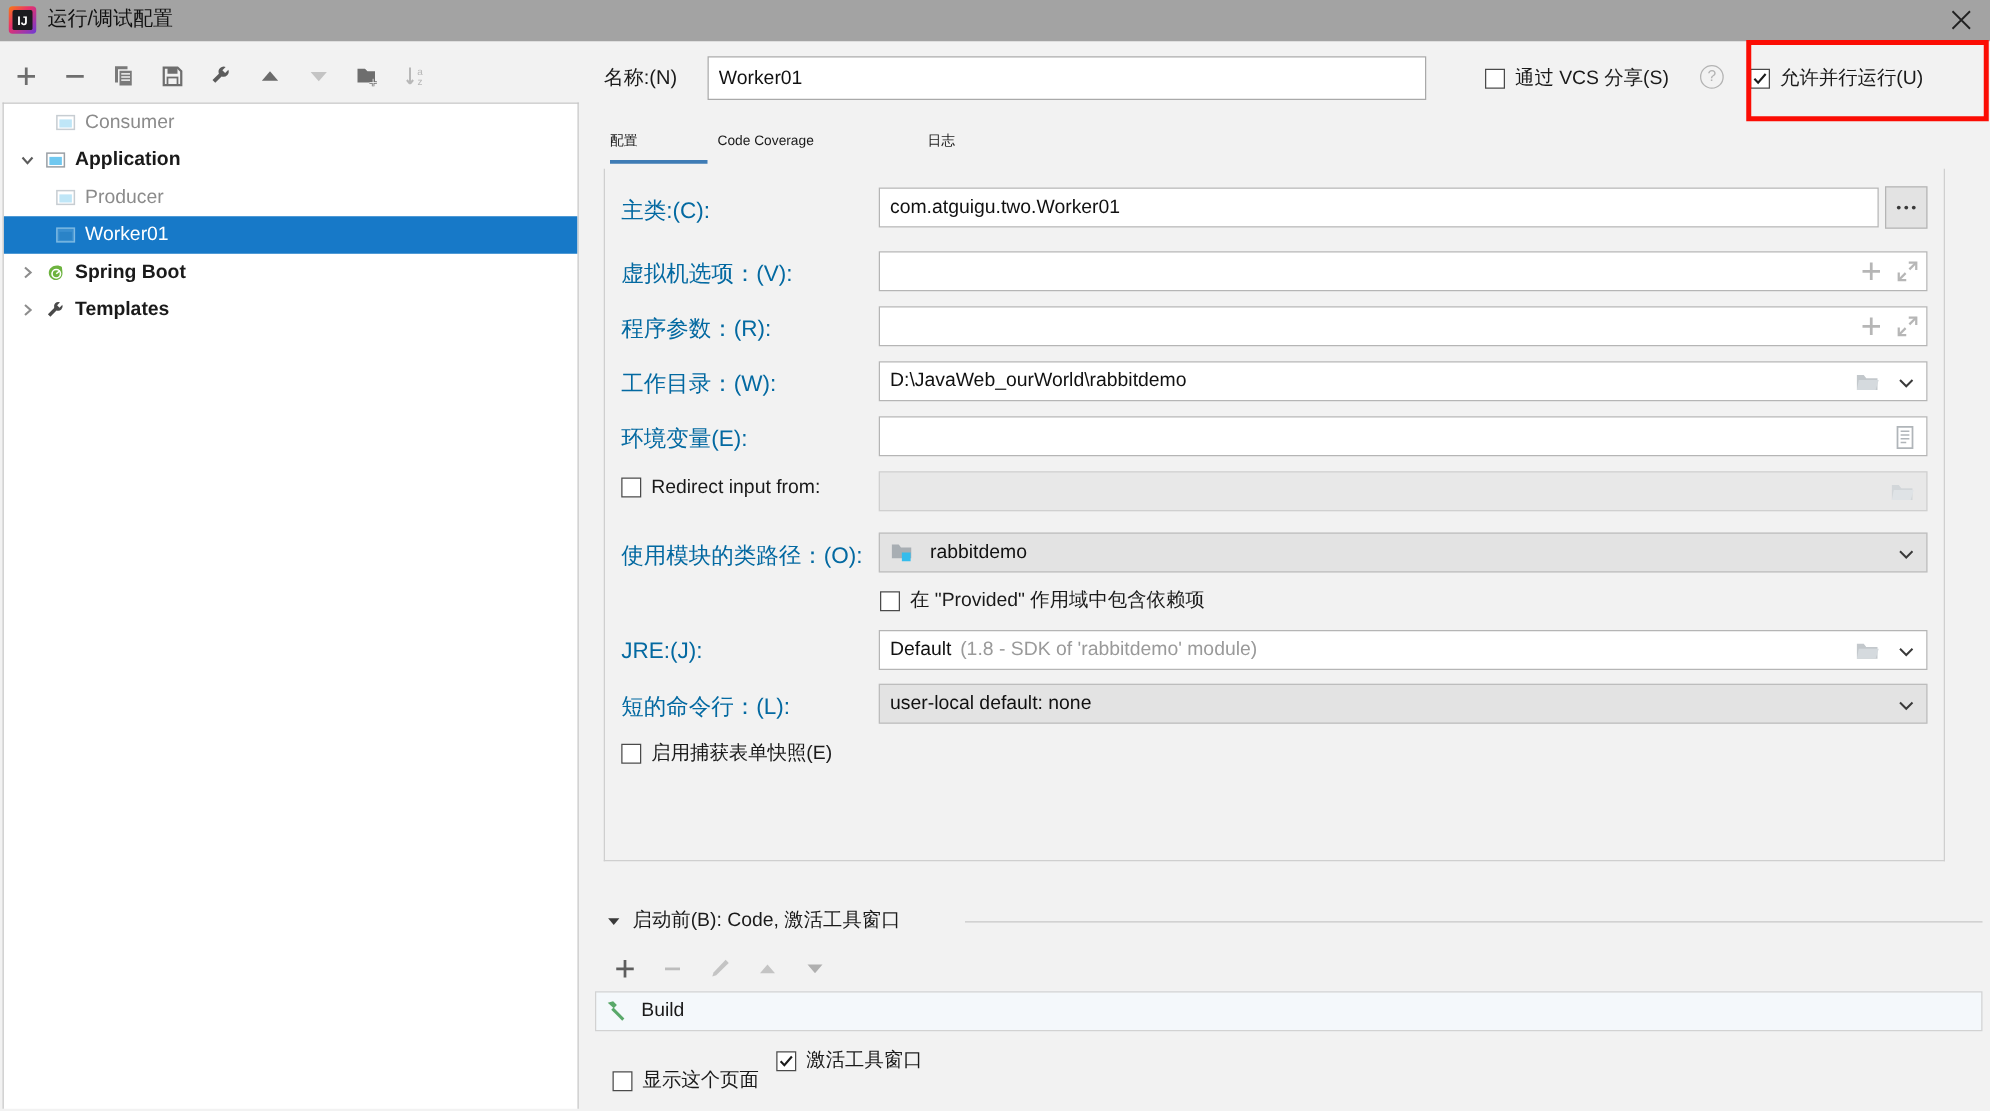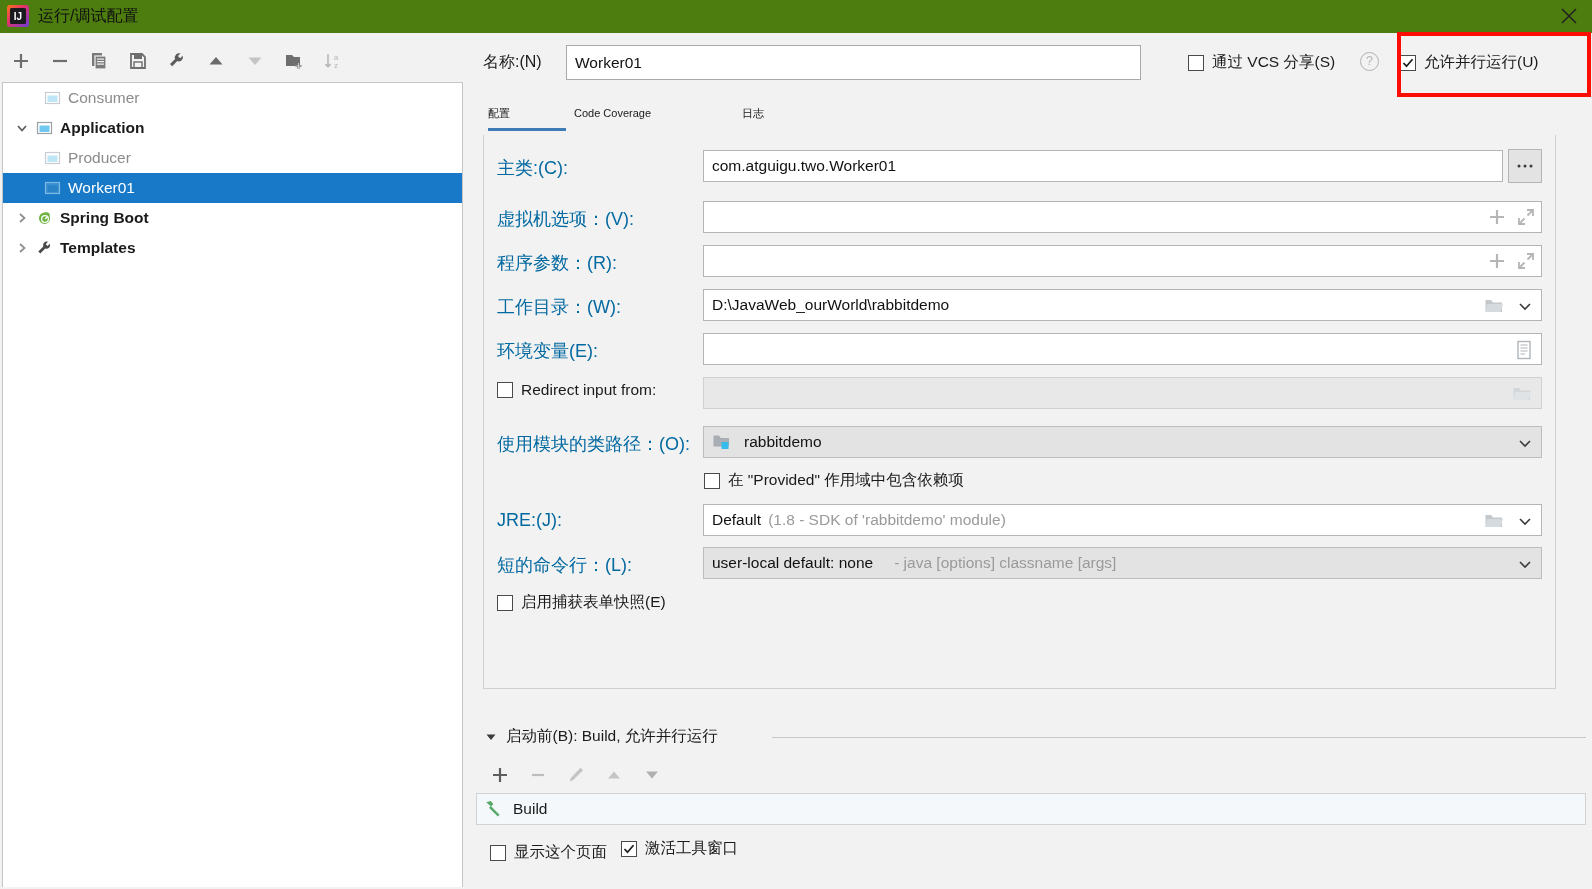--- a/index.html
+++ b/index.html
@@ -10,21 +10,21 @@
     background: #f2f2f2;
     font-family: "Liberation Sans", "DejaVu Sans", sans-serif;
     font-size: 15px;
     color: #1a1a1a;
   }
   #app { position: relative; width: 1592px; height: 889px; background: #f2f2f2; }
 
   
   .titlebar {
     position: absolute; left: 0; top: 0; width: 1592px; height: 33px;
-    background: #4d7c0f;
+    background: #a3a3a3;
   }
   .title-icon {
     position: absolute; left: 6px; top: 4px; width: 24px; height: 24px;
   }
   .title-text {
     position: absolute; left: 38px; top: 4px;
     font-size: 16px; color: #111; line-height: 24px;
     white-space: nowrap;
   }
   .close-btn {
@@ -461,42 +461,41 @@
         <path d="M3 7 H19 L16.5 15 H1.5 Z" fill="#d5dade"></path>
       </svg>
   </div>
   <div class="fld-btn" style="left:1512px; top:507px; width:26px; height:28px;">
     <svg width="16" height="16" viewBox="0 0 16 16">
         <path d="M3 6 L8 11 L13 6" stroke="#3a3a3a" stroke-width="1.6" fill="none"></path>
       </svg>
   </div>
 
   <div class="fld-label" style="left:497px; top:553px;">短的命令行：(L):</div>
-  <div class="inp combo inp-text" style="left:703px; top:547px; width:839px; display:flex; align-items:center; gap:21px;">
+  <div class="inp combo inp-text" style="left:703px; top:547px; width:839px; display:flex; align-items:center; gap:7px;">
     <span>user-local default: none</span>
-    <span class="gray">- java [options] classname [args]</span>
   </div>
   <div class="fld-btn" style="left:1512px; top:550px; width:26px; height:28px;">
     <svg width="16" height="16" viewBox="0 0 16 16">
         <path d="M3 6 L8 11 L13 6" stroke="#3a3a3a" stroke-width="1.6" fill="none"></path>
       </svg>
   </div>
 
   <div class="cb-row" style="left:497px; top:592px;">
     <span class="checkbox"></span>
     <span class="cb-text">启用捕获表单快照(E)</span>
   </div>
 
   <div class="bl-header">
     <span style="display:inline-flex; width:22px;">
       <svg width="14" height="14" viewBox="0 0 14 14">
           <path d="M2.5 4.5 L11.5 4.5 L7 10 Z" fill="#3a3a3a"></path>
         </svg>
     </span>
-    <span>启动前(B): Build, 允许并行运行</span>
+    <span>启动前(B): Code, 激活工具窗口</span>
   </div>
   <div class="sep-line" style="left:772px; top:737px; width:814px;"></div>
 
   <div class="bl-toolbar">
     <div class="bl-ic" style="left:0px">
       <svg width="20" height="20" viewBox="0 0 20 20">
           <path d="M10 3 V17 M3 10 H17" stroke="#5e5e5e" stroke-width="2.2" fill="none"></path>
         </svg>
     </div>
     <div class="bl-ic" style="left:38px">
@@ -525,21 +524,21 @@
     <span style="display:flex; align-items:center; width:24px;">
       <svg width="20" height="20" viewBox="0 0 20 20">
         <path d="M3.2 3.2 L7.5 2 L10.5 5 L8 7.5 Z" fill="#59a869"></path>
         <path d="M7.8 7 L16.5 15.8 L14.8 17.5 L6 8.8 Z" fill="#59a869"></path>
       </svg>
     </span>
     <span class="build-label">Build</span>
   </div>
 
   <div class="bottom-cbs">
-    <div class="cb-row" style="position:relative; left:0; top:4px;">
+    <div class="cb-row" style="position:relative; left:0; top:16px;">
       <span class="checkbox"></span>
       <span class="cb-text">显示这个页面</span>
     </div>
     <div class="cb-row" style="position:relative; left:0; top:0; margin-left:14px;">
       <span class="checkbox">
         <svg width="12" height="12" viewBox="0 0 12 12">
             <path d="M1.5 6 L4.5 9.2 L10.5 2.2" stroke="#1c1c1c" stroke-width="1.7" fill="none"></path>
           </svg>
       </span>
       <span class="cb-text">激活工具窗口</span>

